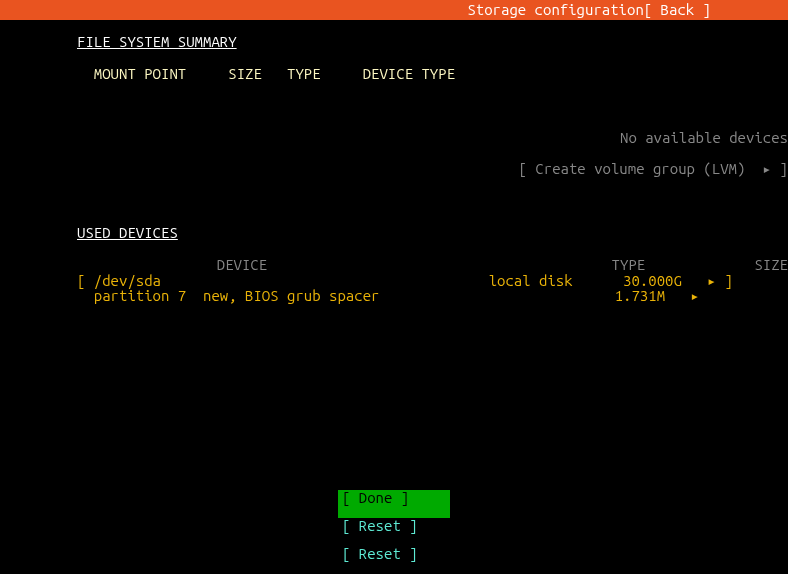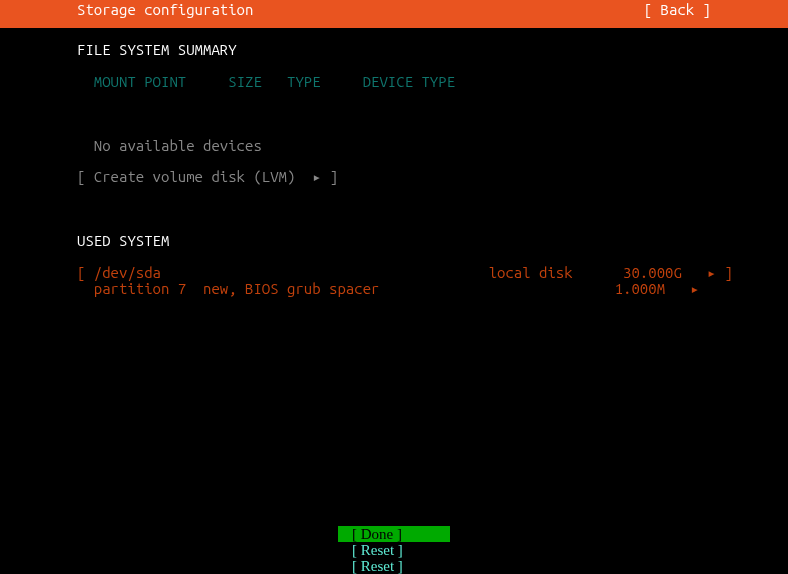--- a/index.html
+++ b/index.html
@@ -14,43 +14,45 @@
       color: #fff;
       width: 788px;
       height: 574px;
       overflow: hidden;
       line-height: 1.05;
     }
     .header-bar {
       background: #e95420;
       color: #fff;
       display: flex;
-      justify-content: space-between;
+      justify-content: flex-end;
       padding: 2px 77px 2px 77px;
-      height: 28px;
+      height: 20px;
       line-height: 16px;
     }
     .content {
       padding: 14px 0 0 77px;
     }
     .section-title {
       color: #fff;
       margin-bottom: 16px;
+      text-decoration: underline;
     }
     .dim {
       color: #888;
+      text-align: right;
     }
     .white {
-      color: #c2410c;
+      color: #eab308;
     }
     .arrow-white {
       color: #fff;
     }
     .filesys-headers {
-      color: #0f766e;
+      color: #fef9c3;
     }
     .filesys-row {
       color: #fff;
     }
     .section-spacer {
       height: 48px;
     }
     .section-spacer-sm {
       height: 16px;
     }
@@ -60,24 +62,23 @@
       left: 0;
       right: 0;
       display: flex;
       flex-direction: column;
       align-items: center;
       padding-bottom: 0;
     }
     .btn {
       width: 112px;
       text-align: left;
-      padding: 0 14px;
+      padding: 0 4px;
       line-height: 16px;
-      height: 16px;
-      font-family: Liberation Serif, serif;
+      height: 28px;
     }
     .btn-selected {
       background: #00aa00;
       color: #000;
     }
     .btn-normal {
       color: #5eead4;
     }
     pre {
       font-family: inherit;
@@ -101,30 +102,31 @@
 
 
   <div class="section-spacer"></div>
 
 
   <pre class="dim">  <span>No available devices</span></pre>
 
   <div class="section-spacer-sm"></div>
 
 
-  <pre class="dim"><span>[</span> <span>Create volume disk (LVM)</span>  <span>▸</span> <span>]</span></pre>
+  <pre class="dim"><span>[</span> <span>Create volume group (LVM)</span>  <span>▸</span> <span>]</span></pre>
 
   <div class="section-spacer"></div>
 
-  <div class="section-title">USED SYSTEM</div>
+  <div class="section-title">USED DEVICES</div>
 
+  <pre class="dim">  <span>DEVICE</span>                                         <span>TYPE</span>             <span>SIZE</span></pre>
 
   <pre class="white"><span>[</span> <span>/dev/sda</span>                                       <span>local disk</span>      <span>30.000G</span>   <span>▸</span> <span>]</span></pre>
 
-  <pre class="white">  <span>partition 7</span>  <span>new, BIOS grub spacer</span>                            <span>1.000M</span>   <span>▸</span></pre>
+  <pre class="white">  <span>partition 7</span>  <span>new, BIOS grub spacer</span>                            <span>1.731M</span>   <span>▸</span></pre>
 
 
 </div>
 
 <div class="buttons">
   <div class="btn btn-selected"><span>[</span><span> Done       </span><span>]</span></div>
   <div class="btn btn-normal"><span>[</span><span> Reset      </span><span>]</span></div>
   <div class="btn btn-normal"><span>[</span><span> Reset       </span><span>]</span></div>
 </div>
 

